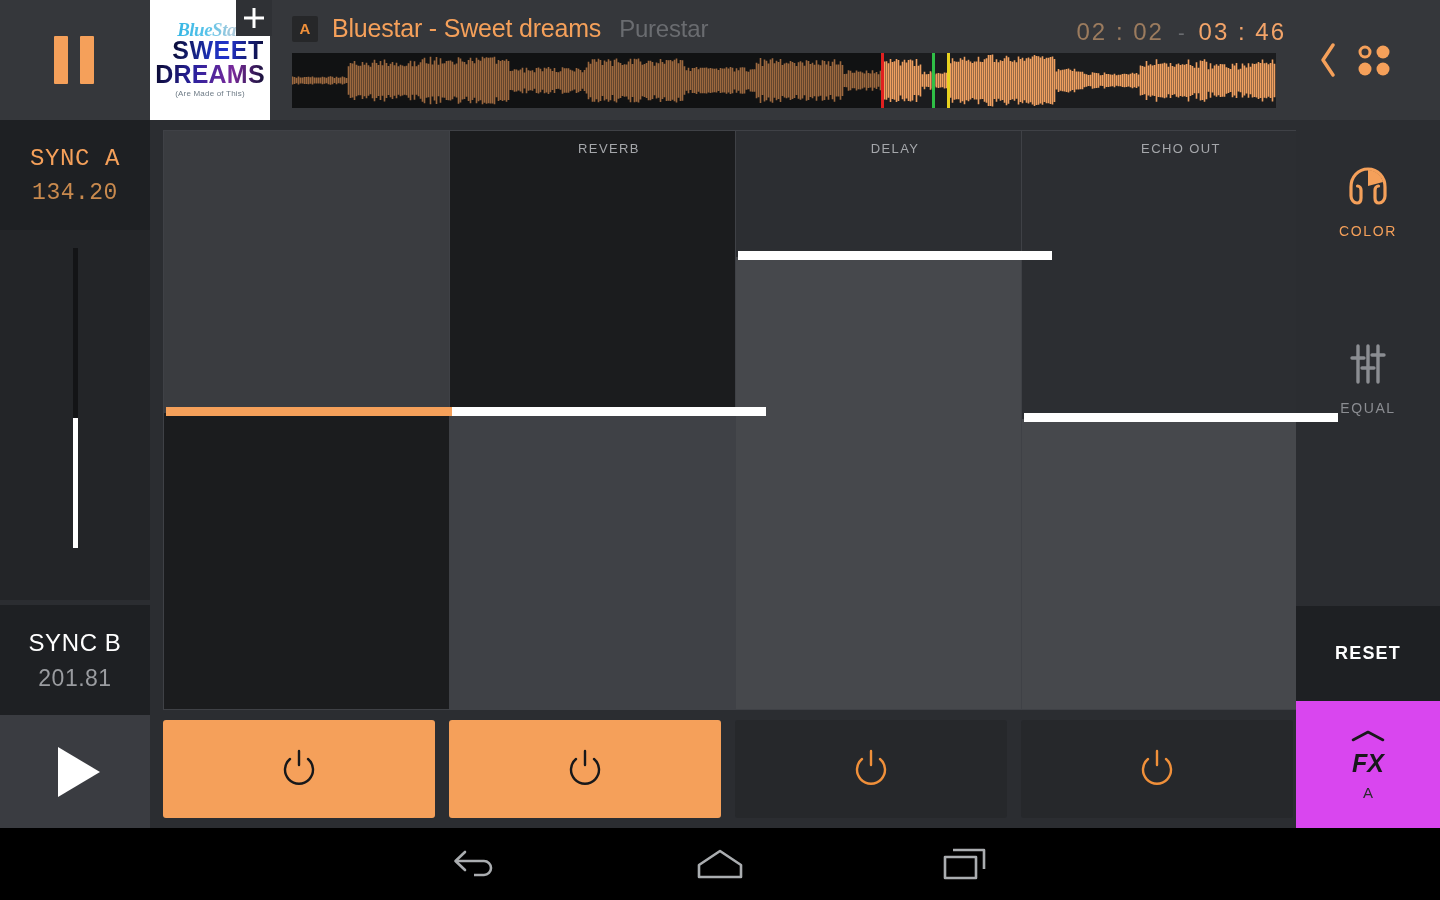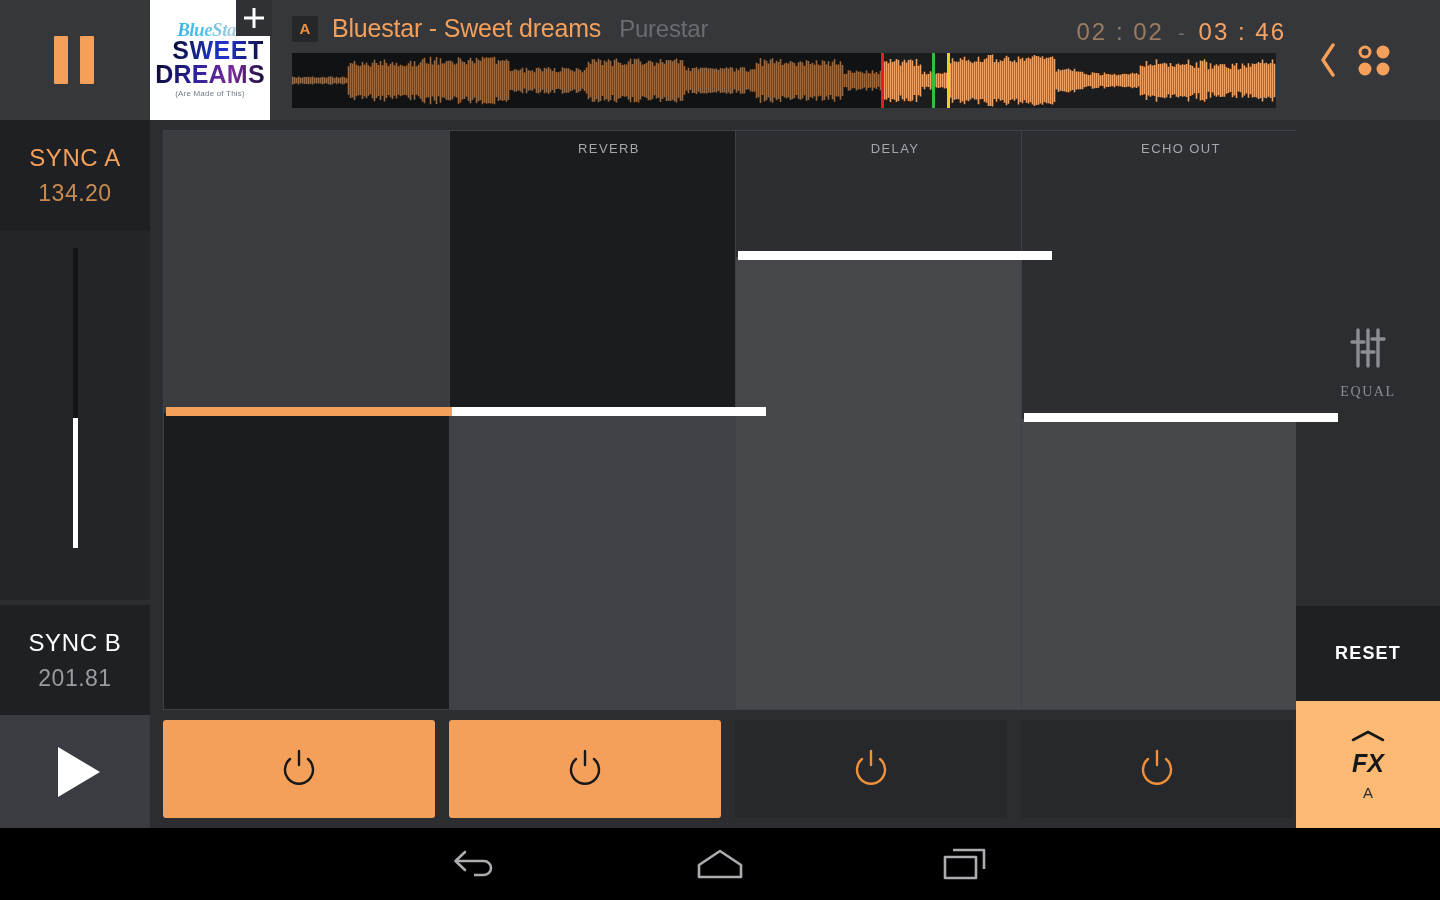--- a/index.html
+++ b/index.html
@@ -53,21 +53,21 @@
   .cue { position:absolute; top:0; width:3px; height:55px; }
 
   #hdr-right { position:absolute; left:1296px; top:0; width:144px; height:120px; background:#35373b; }
   #back-chevron { position:absolute; left:12px; top:38px; width:40px; height:44px;
                   display:flex; align-items:center; justify-content:center; cursor:pointer; }
   #grid-icon { position:absolute; left:58px; top:40px; width:40px; height:40px; cursor:pointer; }
 
   
   #left-col { position:absolute; left:0; top:120px; width:150px; height:708px; background:#2b2d31; }
   #sync-a { position:absolute; left:0; top:0; width:150px; height:110px; background:#1e2023;
-            display:flex; flex-direction:column; align-items:center; justify-content:center; cursor:pointer; }
+            display:flex; flex-direction:column; align-items:center; justify-content:center; cursor:pointer;font-family:Liberation Mono, monospace; }
   #sync-a .s-label { font-size:24px; color:#f5a05a; letter-spacing:0.6px; }
   #sync-a .s-bpm { font-size:23px; color:#c98a4e; margin-top:8px; letter-spacing:0.5px; }
 
   #crossfader { position:absolute; left:0; top:110px; width:150px; height:370px; background:#232528;
                 cursor:pointer; }
   #xf-track-top { position:absolute; left:73px; top:18px; width:5px; height:170px; background:#131416; }
   #xf-track-bot { position:absolute; left:73px; top:188px; width:5px; height:130px; background:#ffffff; }
   #xf-handle { position:absolute; left:17px; top:415px; width:116px; height:48px; background:#5e6065;
                border-radius:2px; }
   #xf-handle-line { position:absolute; left:7px; top:21px; width:102px; height:5px; background:#f2f2f2; }
@@ -96,21 +96,21 @@
                display:flex; align-items:center; justify-content:center; cursor:pointer; }
 
   
   #fx-col { position:absolute; left:1296px; top:120px; width:144px; height:708px; background:#2b2d31; }
   .fx-item { position:absolute; left:0; width:144px; height:162px; display:flex; flex-direction:column;
              align-items:center; justify-content:center; cursor:pointer; }
   .fx-item .fx-label { margin-top:14px; font-size:14px; letter-spacing:1.6px; }
   #fx-reset { position:absolute; left:0; top:486px; width:144px; height:95px; background:#1e2023;
               display:flex; align-items:center; justify-content:center; cursor:pointer; }
   #fx-reset span { color:#fff; font-size:18px; font-weight:bold; letter-spacing:1.2px; }
-  #fx-panel { position:absolute; left:0; top:581px; width:144px; height:127px; background:#fdba74;
+  #fx-panel { position:absolute; left:0; top:581px; width:144px; height:127px; background:#d946ef;
               display:flex; flex-direction:column; align-items:center; justify-content:center; cursor:pointer; }
   #fx-panel .fx-text { font-size:25px; font-weight:bold; font-style:italic; color:#17181a; margin-top:6px; }
   #fx-panel .fx-deck { font-size:15px; color:#2a2b2d; margin-top:6px; }
 
   
   #navbar { position:absolute; left:0; top:828px; width:1440px; height:72px; background:#000; }
   .nav-btn { position:absolute; top:0; height:72px; width:120px; display:flex;
              align-items:center; justify-content:center; cursor:pointer; }
   #nav-back { left:415px; }
   #nav-home { left:660px; }
@@ -262,22 +262,31 @@
       <div class="power-btn" style="left: 871px; background: rgb(38, 40, 43);">
         <svg width="40" height="42" viewBox="0 0 40 42">
           <path d="M11 11 A14 14 0 1 0 29 11" fill="none" stroke="#f0903a" stroke-width="2.4" stroke-linecap="round"></path>
           <path d="M20 3 V17" fill="none" stroke="#f0903a" stroke-width="2.4" stroke-linecap="round"></path>
         </svg>
       </div>
     </div>
 
   <div id="fx-col">
 
-
-    <div class="fx-item" style="top:162px;font-family:Liberation Serif, serif;">
+    <div class="fx-item" style="top:0;">
+      <svg width="46" height="46" viewBox="0 0 46 46">
+        <path d="M23 6 C13 6 6 14 6 24 L6 33 C6 37 9 40 12 40 C14.5 40 16 38 16 35 L16 27
+                 C16 25 14.5 23 12.5 23 M23 6 C33 6 40 14 40 24 L40 33 C40 37 37 40 34 40
+                 C31.5 40 30 38 30 35 L30 27 C30 25 31.5 23 33.5 23" fill="none" stroke="#f5a05a" stroke-width="3.2" stroke-linecap="round"></path>
+        <path d="M23 7 A16 16 0 0 1 38 19 L23 23 Z" fill="#f5a05a"></path>
+      </svg>
+      <div class="fx-label" style="color:#f5a05a">COLOR</div>
+    </div>
+
+    <div class="fx-item" style="top:178px;">
       <svg width="46" height="44" viewBox="0 0 46 44">
         <path d="M13 4 V40 M23 4 V40 M33 4 V40" stroke="#8b8d92" stroke-width="3.4" stroke-linecap="round"></path>
         <path d="M7 16 H19 M17 26 H29 M27 13 H39" stroke="#8b8d92" stroke-width="3.4" stroke-linecap="round"></path>
       </svg>
       <div class="fx-label" style="color:#8b8d92">EQUAL</div>
     </div>
 
 
     <div id="fx-reset">
       <span>RESET</span>

